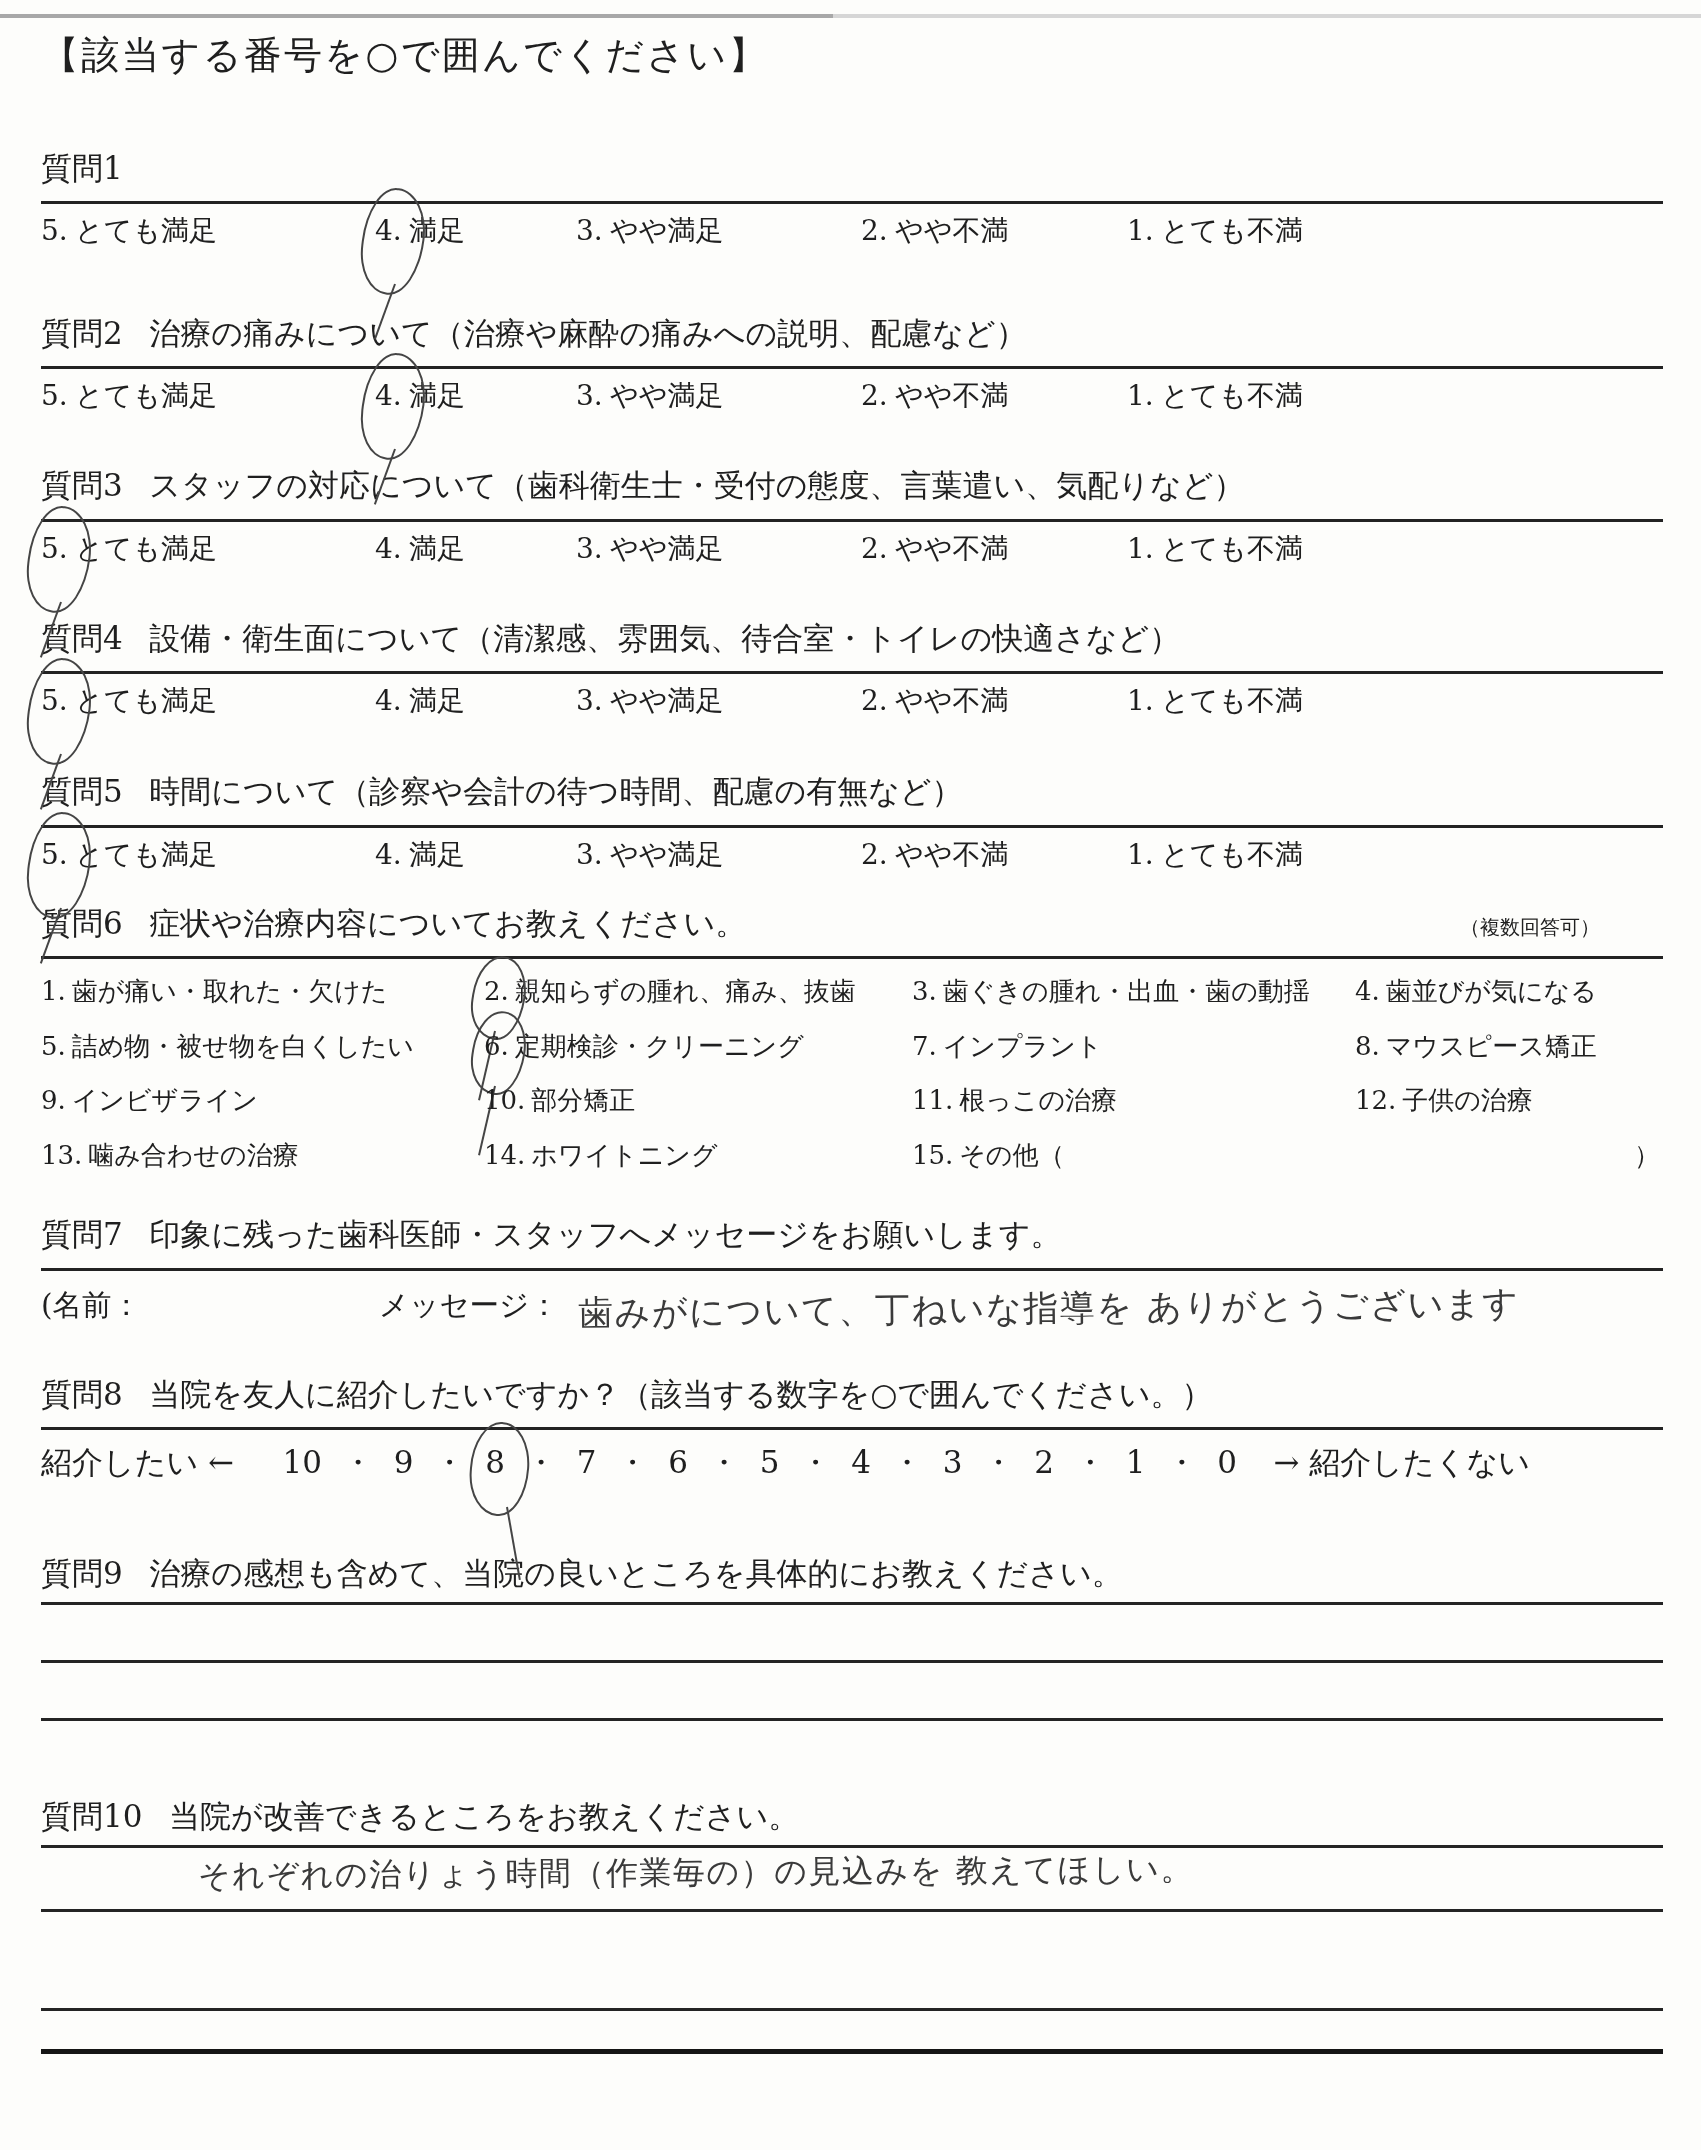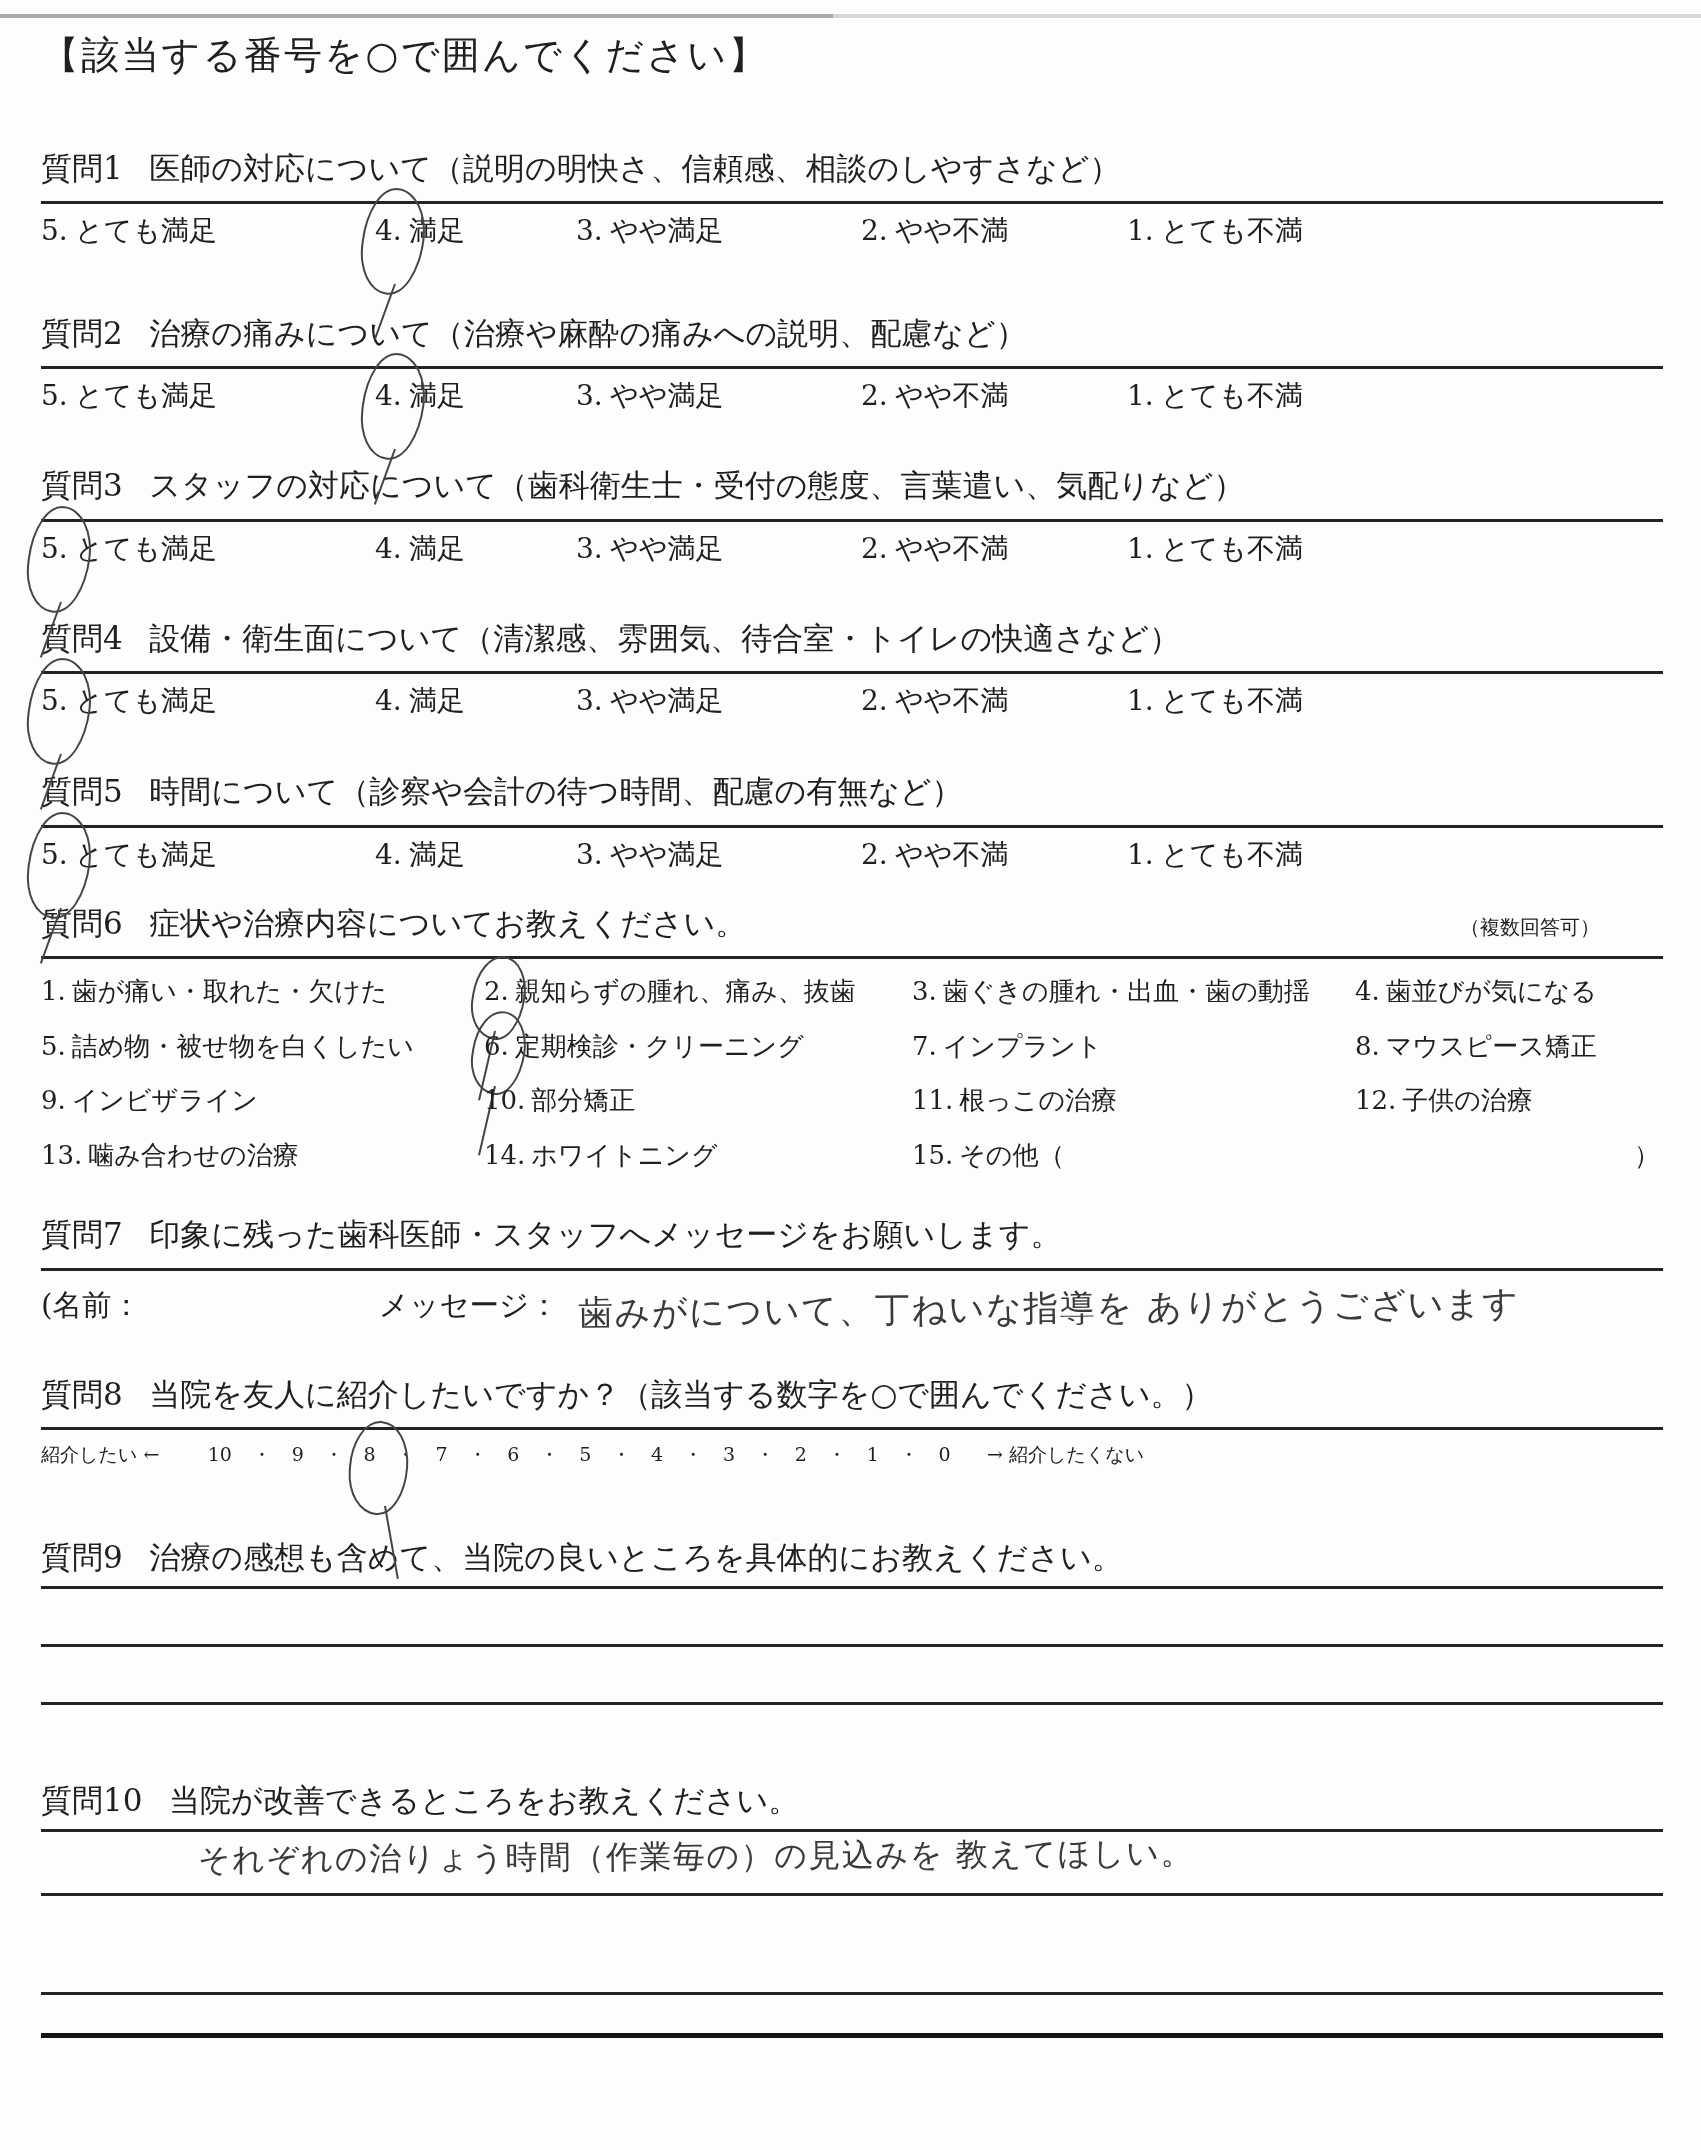--- a/index.html
+++ b/index.html
@@ -57,21 +57,21 @@
   .q6-other{grid-column:3 / 5;display:flex;}
   .q6-other .paren{margin-left:auto;margin-right:3px;}
   
   .q7{margin-top:46px;}
   .q7-row{display:flex;align-items:baseline;padding-top:9px;font-size:29.5px;white-space:nowrap;}
   .q7-name{flex:0 0 338px;}
   .handwriting{font-family:"DejaVu Sans","Liberation Sans",sans-serif;color:#3a3a3a;}
   .q7-message-text{font-size:35px;letter-spacing:1.5px;margin-left:19px;position:relative;top:5.9px;transform:rotate(-0.6deg);}
   
   .q8{margin-top:50px;}
-  .scale{display:flex;align-items:baseline;padding-top:11.8px;font-size:19px;white-space:nowrap;}
+  .scale{display:flex;align-items:baseline;padding-top:11.8px;font-size:31px;white-space:nowrap;}
   .scale-left{margin-right:44px;}
   .scale-right{margin-left:32px;}
   .sep{margin:0 16px;}
   .scale-num{position:relative;display:inline-block;padding:0 4.4px;}
   .scale-num.circled::before{
     content:"";position:absolute;left:-10.3px;top:-22px;width:55px;height:90px;
     border:2.2px solid #454545;border-radius:50% 50% 48% 52% / 52% 48% 54% 46%;
     transform:rotate(4deg);pointer-events:none;
   }
   .scale-num.circled::after{
@@ -99,21 +99,20 @@
     <span class="dark"></span>
   </div>
 
 <div class="page">
 
   <div class="doc-title">【該当する番号を○で囲んでください】</div>
 
   <section class="q-rating q1">
     <div class="q-head">
       <span class="q-no">質問1</span>
-      <span class="q-title">医師の対応について（説明の明快さ、信頼感、相談のしやすさなど）</span>
     </div>
     <div class="rule"></div>
     <div class="opts">
       <span class="opt"><span class="num">5.</span><span class="lab">とても満足</span></span>
       <span class="opt circled"><span class="num">4.</span><span class="lab">満足</span></span>
       <span class="opt"><span class="num">3.</span><span class="lab">やや満足</span></span>
       <span class="opt"><span class="num">2.</span><span class="lab">やや不満</span></span>
       <span class="opt"><span class="num">1.</span><span class="lab">とても不満</span></span>
     </div>
   </section>

